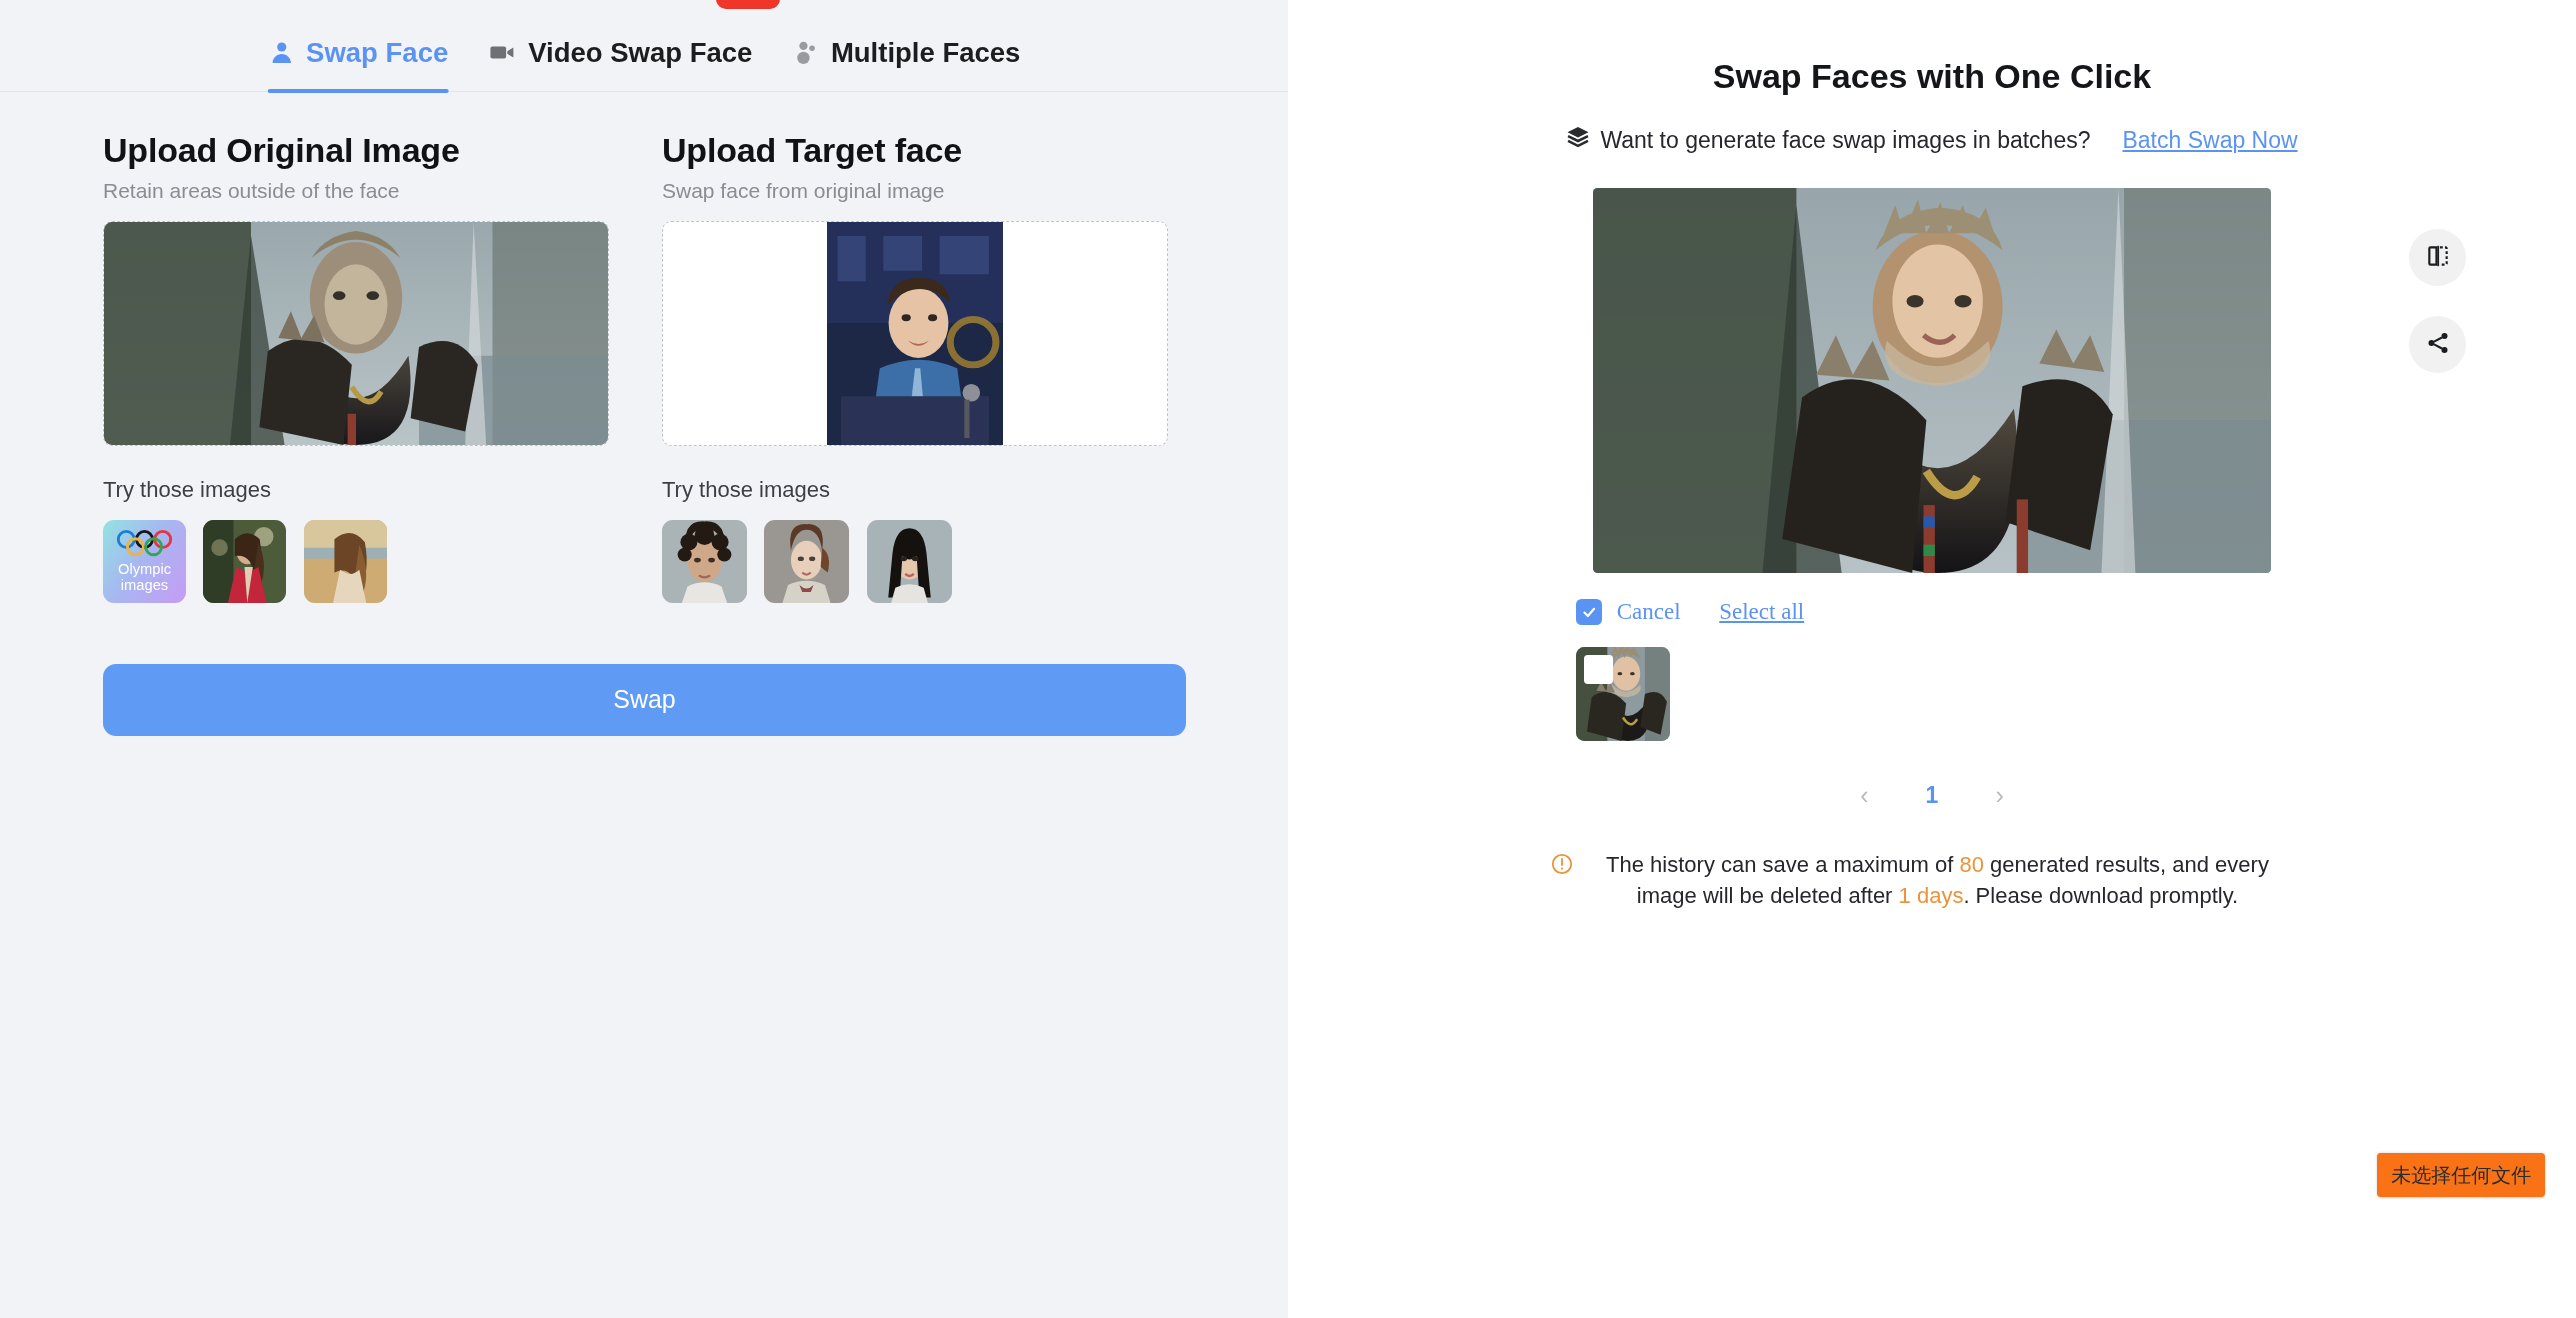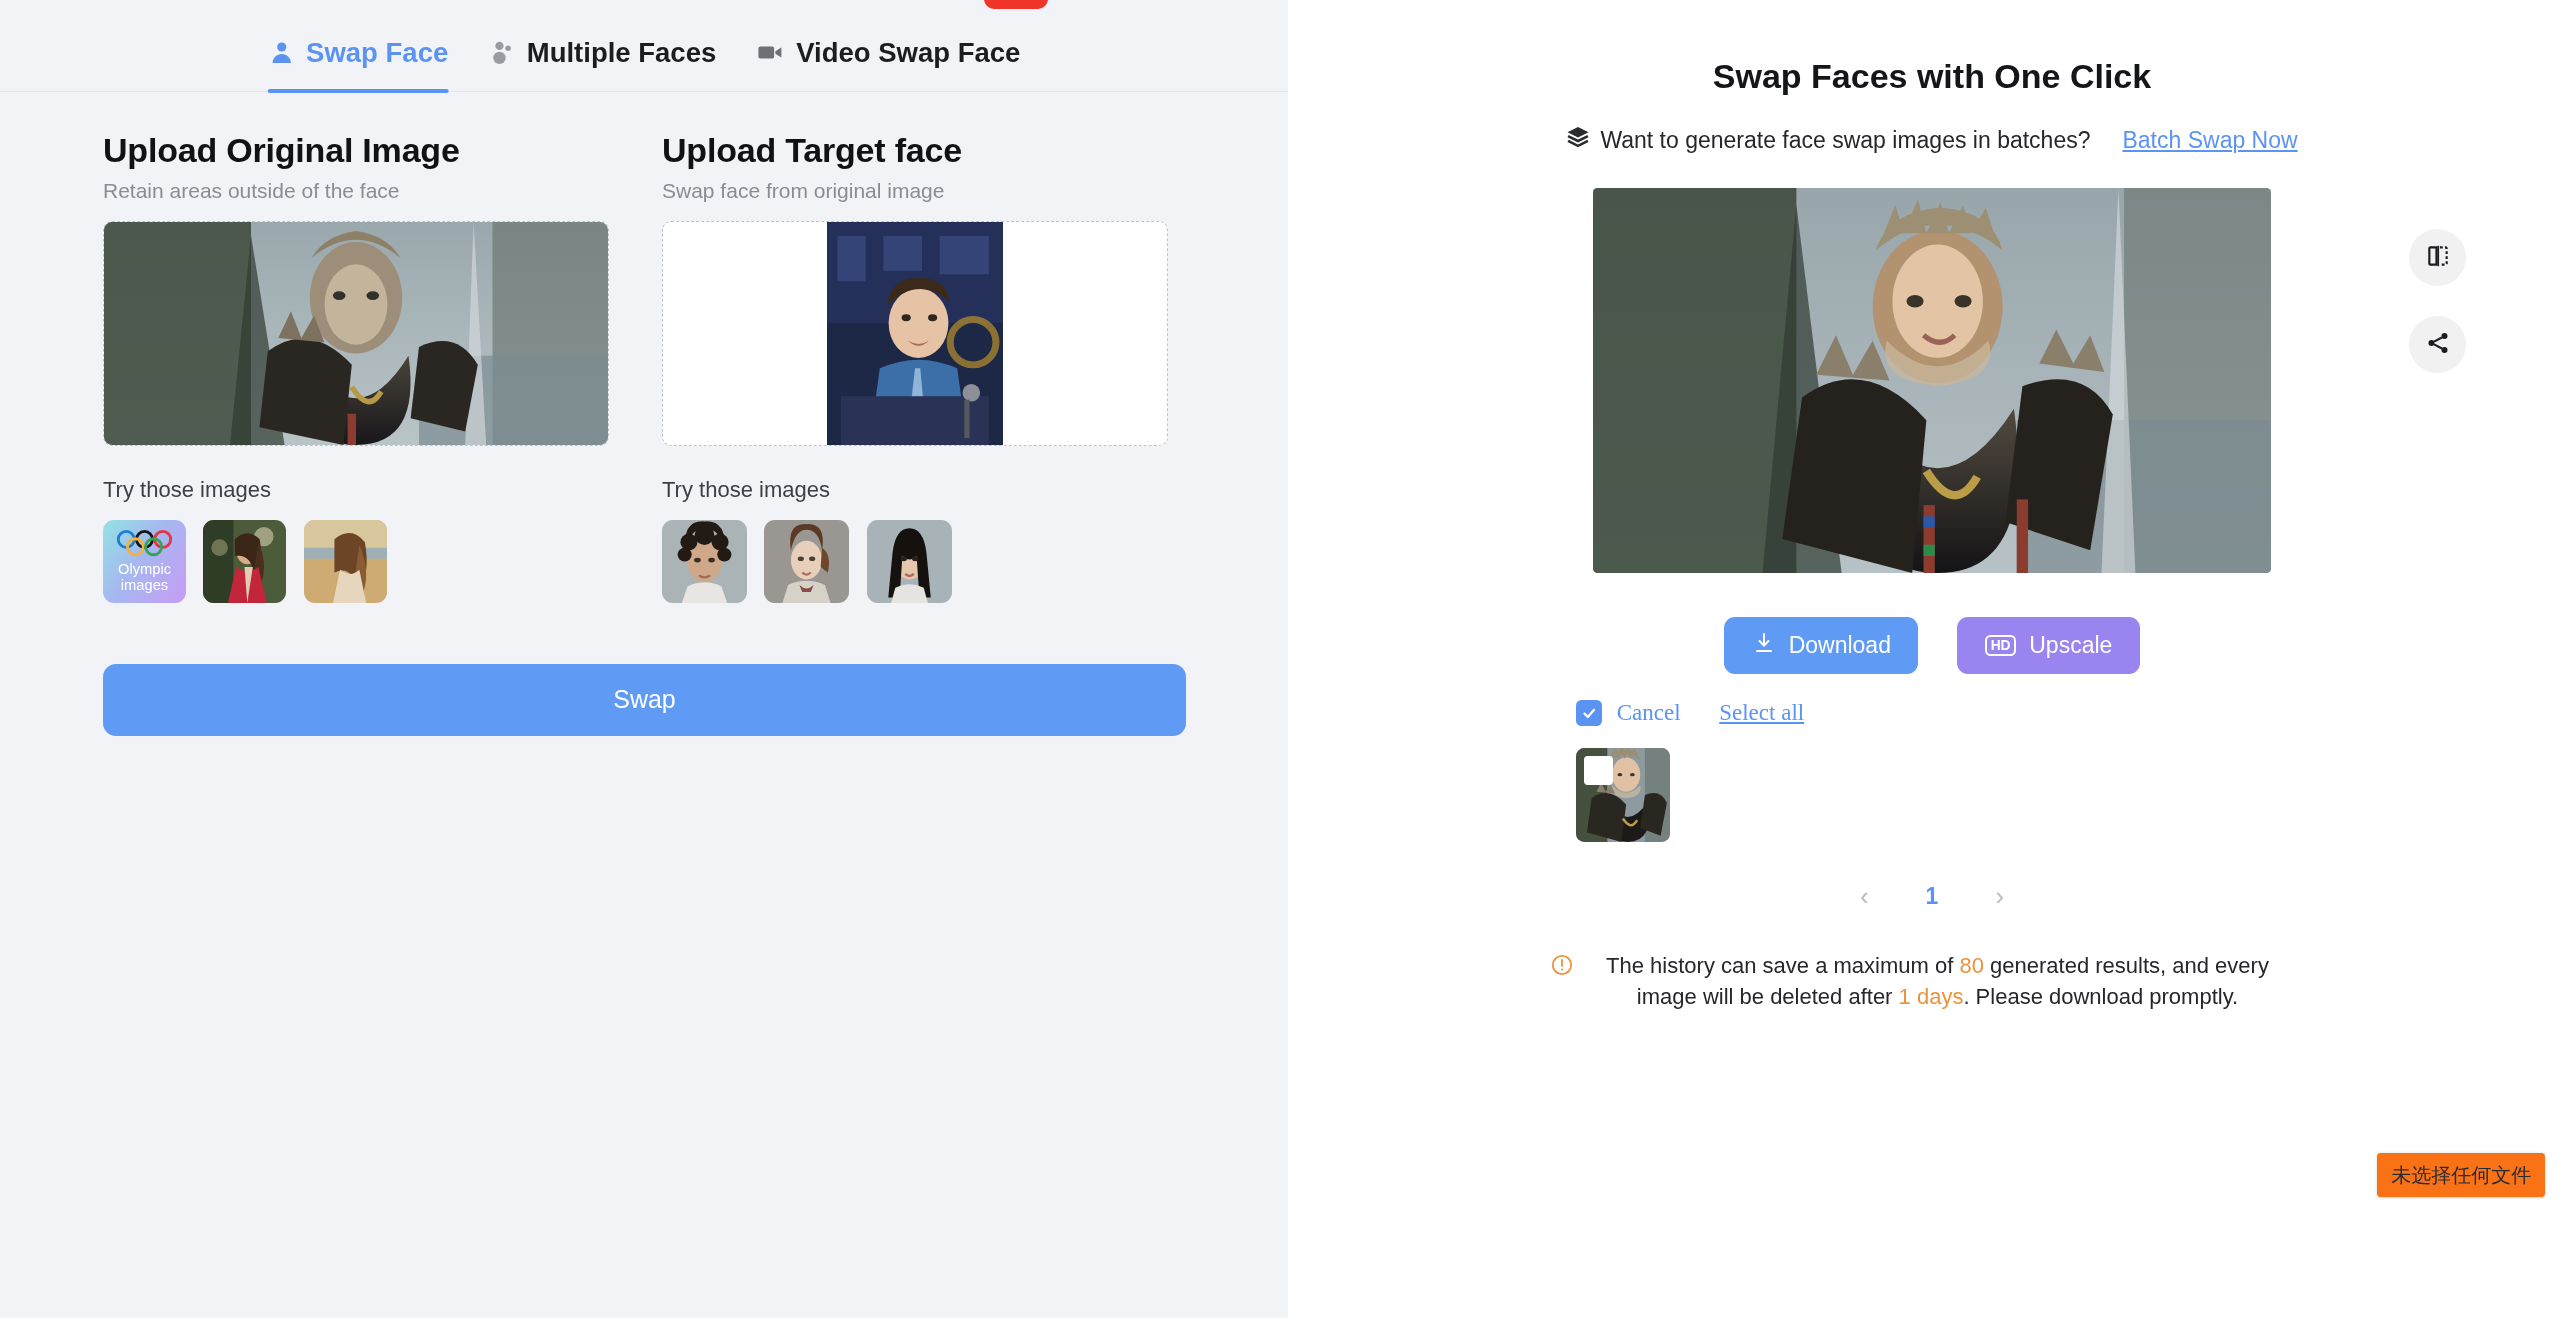--- a/index.html
+++ b/index.html
@@ -210,38 +210,38 @@
           <svg width="27.5" height="27.5" viewBox="0 0 24 24">
               <circle cx="12" cy="7" r="4" fill="#5b93f3"></circle>
               <path d="M4 21c0-4.4 3.6-8 8-8s8 3.6 8 8z" fill="#5b93f3"></path>
             </svg>
         </span>
         <span>Swap Face</span>
       </div>
 
       <div class="tab">
         <span class="ticon">
+          <svg width="29" height="29" viewBox="0 0 24 24">
+              <rect x="2" y="7" width="13" height="10" rx="1.6" fill="#6e7075"></rect>
+              <path d="M16 11l5-3.2v8.4L16 13z" fill="#6e7075"></path>
+            </svg>
+        </span>
+        <span>Video Swap Face</span>
+        <span class="badge-new">NEW</span>
+      </div>
+
+      <div class="tab">
+        <span class="ticon">
           <svg width="27.5" height="27.5" viewBox="0 0 24 24">
               <circle cx="10" cy="6" r="3.6" fill="#9a9ba0"></circle>
               <circle cx="10" cy="16.5" r="5.4" fill="#9a9ba0"></circle>
               <circle cx="17.5" cy="8" r="2.4" fill="#9a9ba0"></circle>
             </svg>
         </span>
         <span>Multiple Faces</span>
-      </div>
-
-      <div class="tab">
-        <span class="ticon">
-          <svg width="29" height="29" viewBox="0 0 24 24">
-              <rect x="2" y="7" width="13" height="10" rx="1.6" fill="#6e7075"></rect>
-              <path d="M16 11l5-3.2v8.4L16 13z" fill="#6e7075"></path>
-            </svg>
-        </span>
-        <span>Video Swap Face</span>
-        <span class="badge-new">NEW</span>
       </div>
 
     </div>
 
     <div class="uploads">
 
       <div class="upload-col">
         <div class="up-title">Upload Original Image</div>
         <div class="up-sub">Retain areas outside of the face</div>
 
@@ -473,34 +473,20 @@
           <svg width="26" height="26" viewBox="0 0 24 24">
             <circle cx="18" cy="5.5" r="2.8" fill="#1b1c1f"></circle>
             <circle cx="6" cy="12" r="2.8" fill="#1b1c1f"></circle>
             <circle cx="18" cy="18.5" r="2.8" fill="#1b1c1f"></circle>
             <path d="M8.4 10.8 15.6 6.9M8.4 13.2 15.6 17.1" stroke="#1b1c1f" stroke-width="1.9"></path>
           </svg>
         </span>
       </div>
     </div>
 
-    <div class="actions">
-      <button class="act-btn dl">
-        <span>
-          <svg width="24" height="24" viewBox="0 0 24 24" fill="none" stroke="#fff" stroke-width="2" stroke-linecap="round">
-              <path d="M12 3v11M7.5 10 12 14.5 16.5 10M5 20h14"></path>
-            </svg>
-        </span>
-        <span>Download</span>
-      </button>
-      <button class="act-btn up">
-        <span class="hd-box">HD</span>
-        <span>Upscale</span>
-      </button>
-    </div>
 
 
     <div class="sel-row">
       <span class="cb">
         <svg width="16.5" height="16.5" viewBox="0 0 24 24" fill="none" stroke="#fff" stroke-width="3.2" stroke-linecap="round" stroke-linejoin="round">
             <path d="M5 12.5 10 17.5 19 7"></path>
           </svg>
       </span>
       <span class="cancel">Cancel</span>
       <span class="selall">Select all</span>

